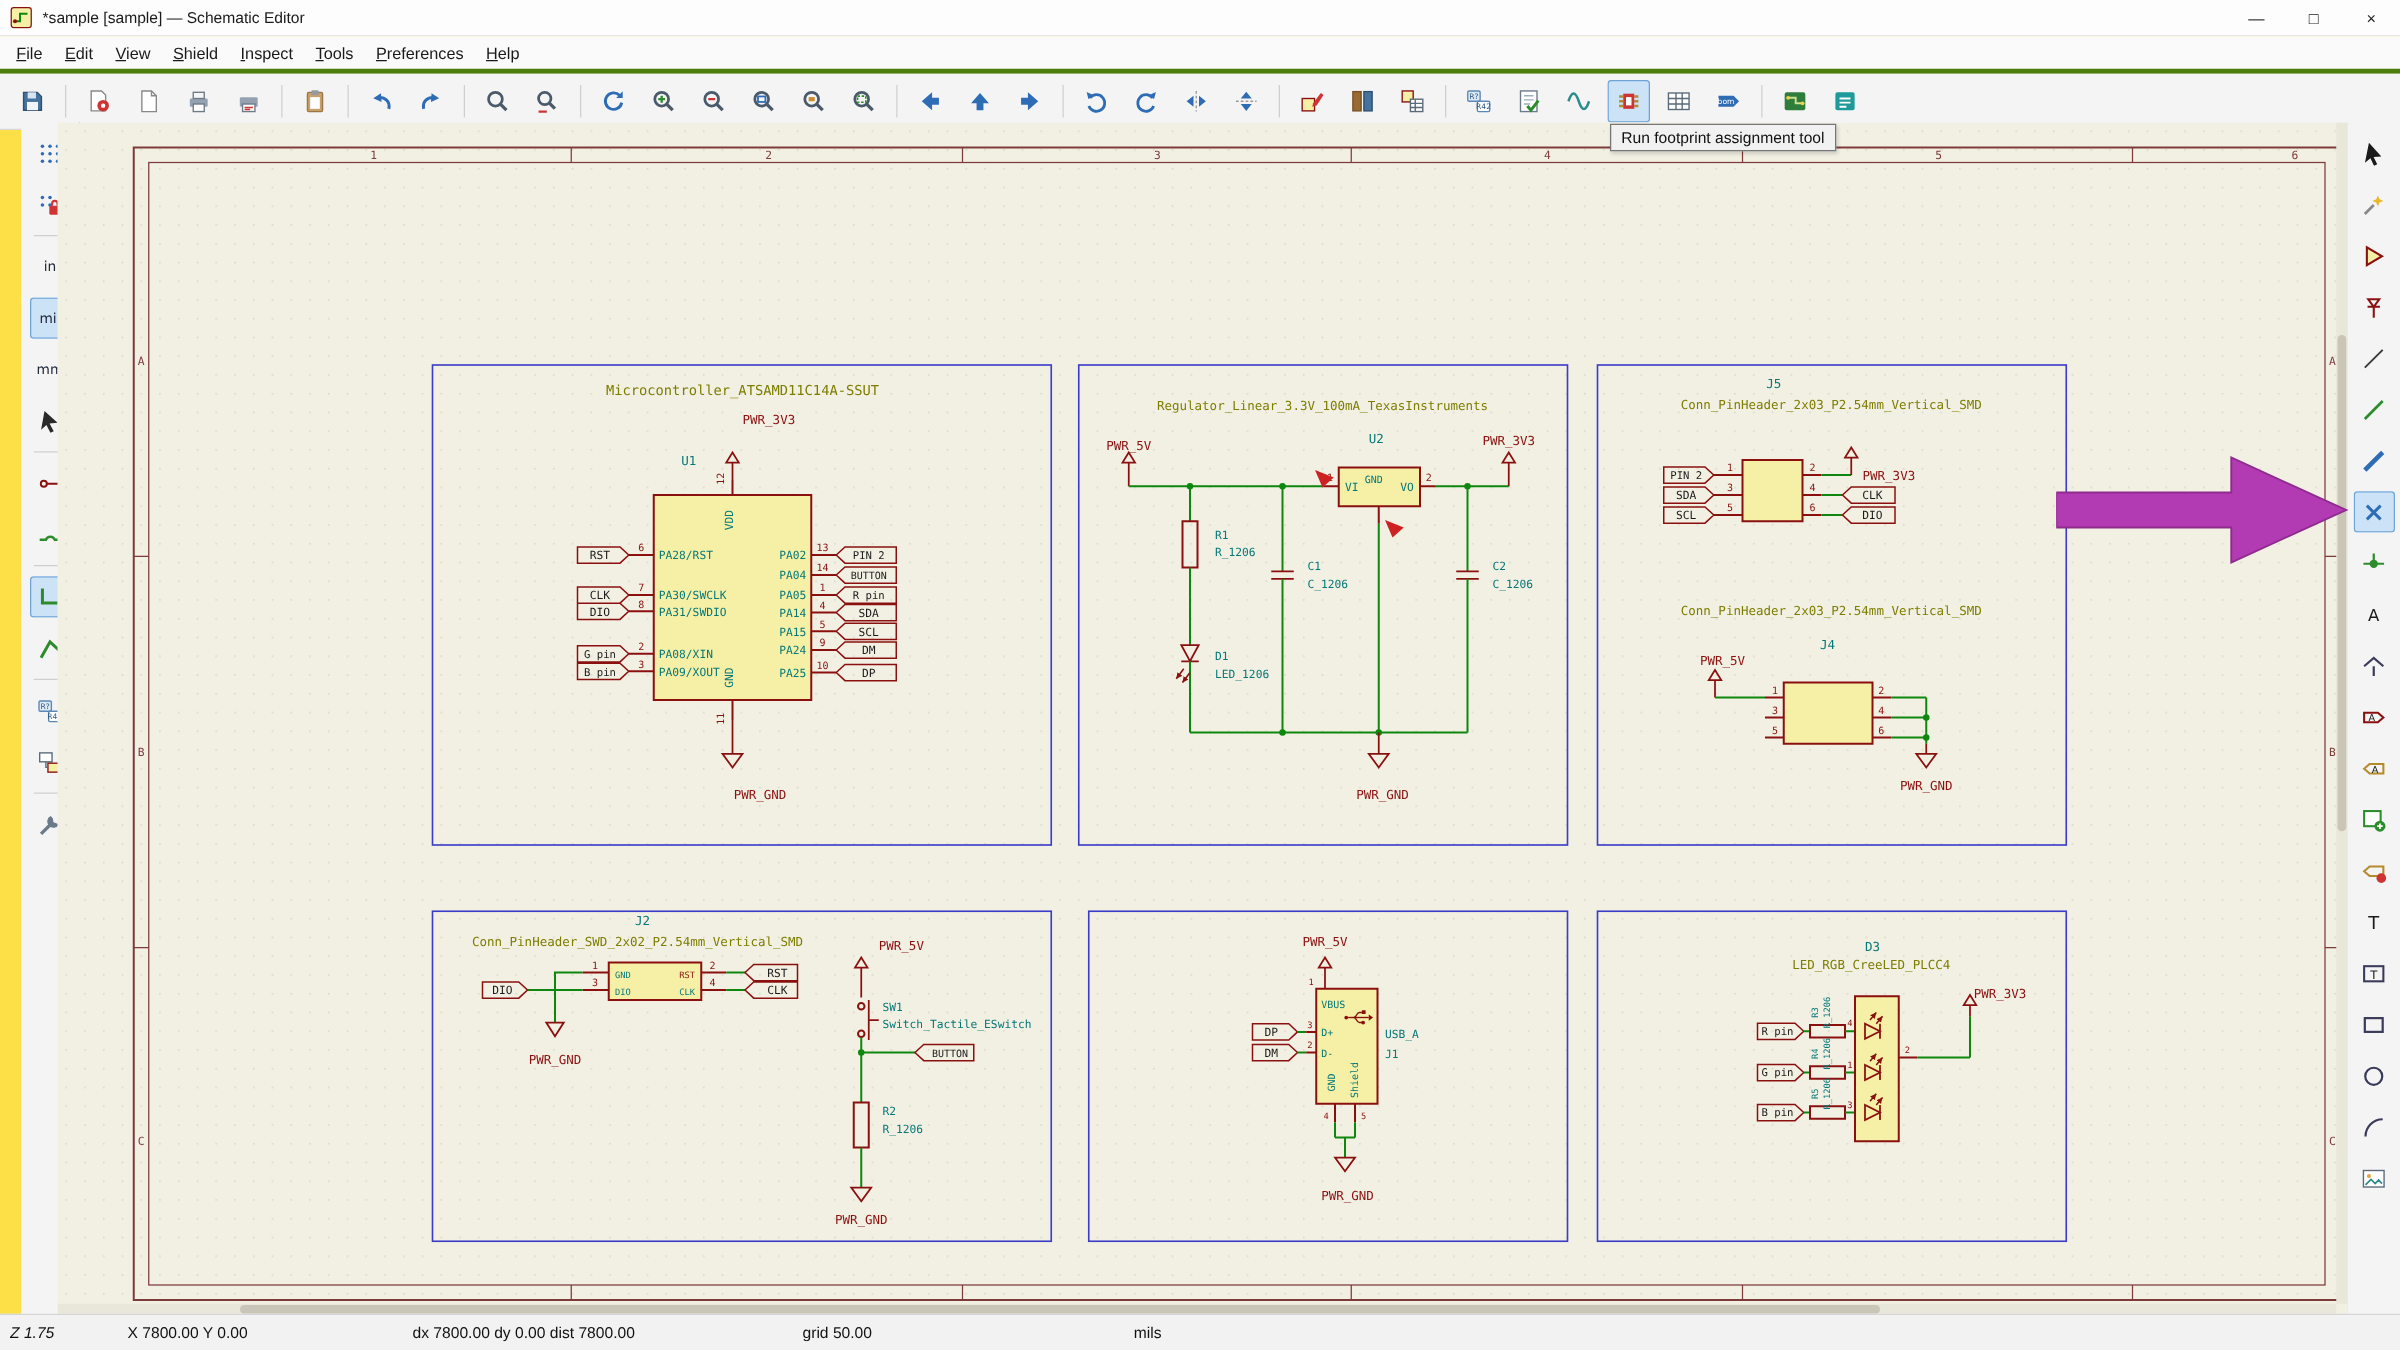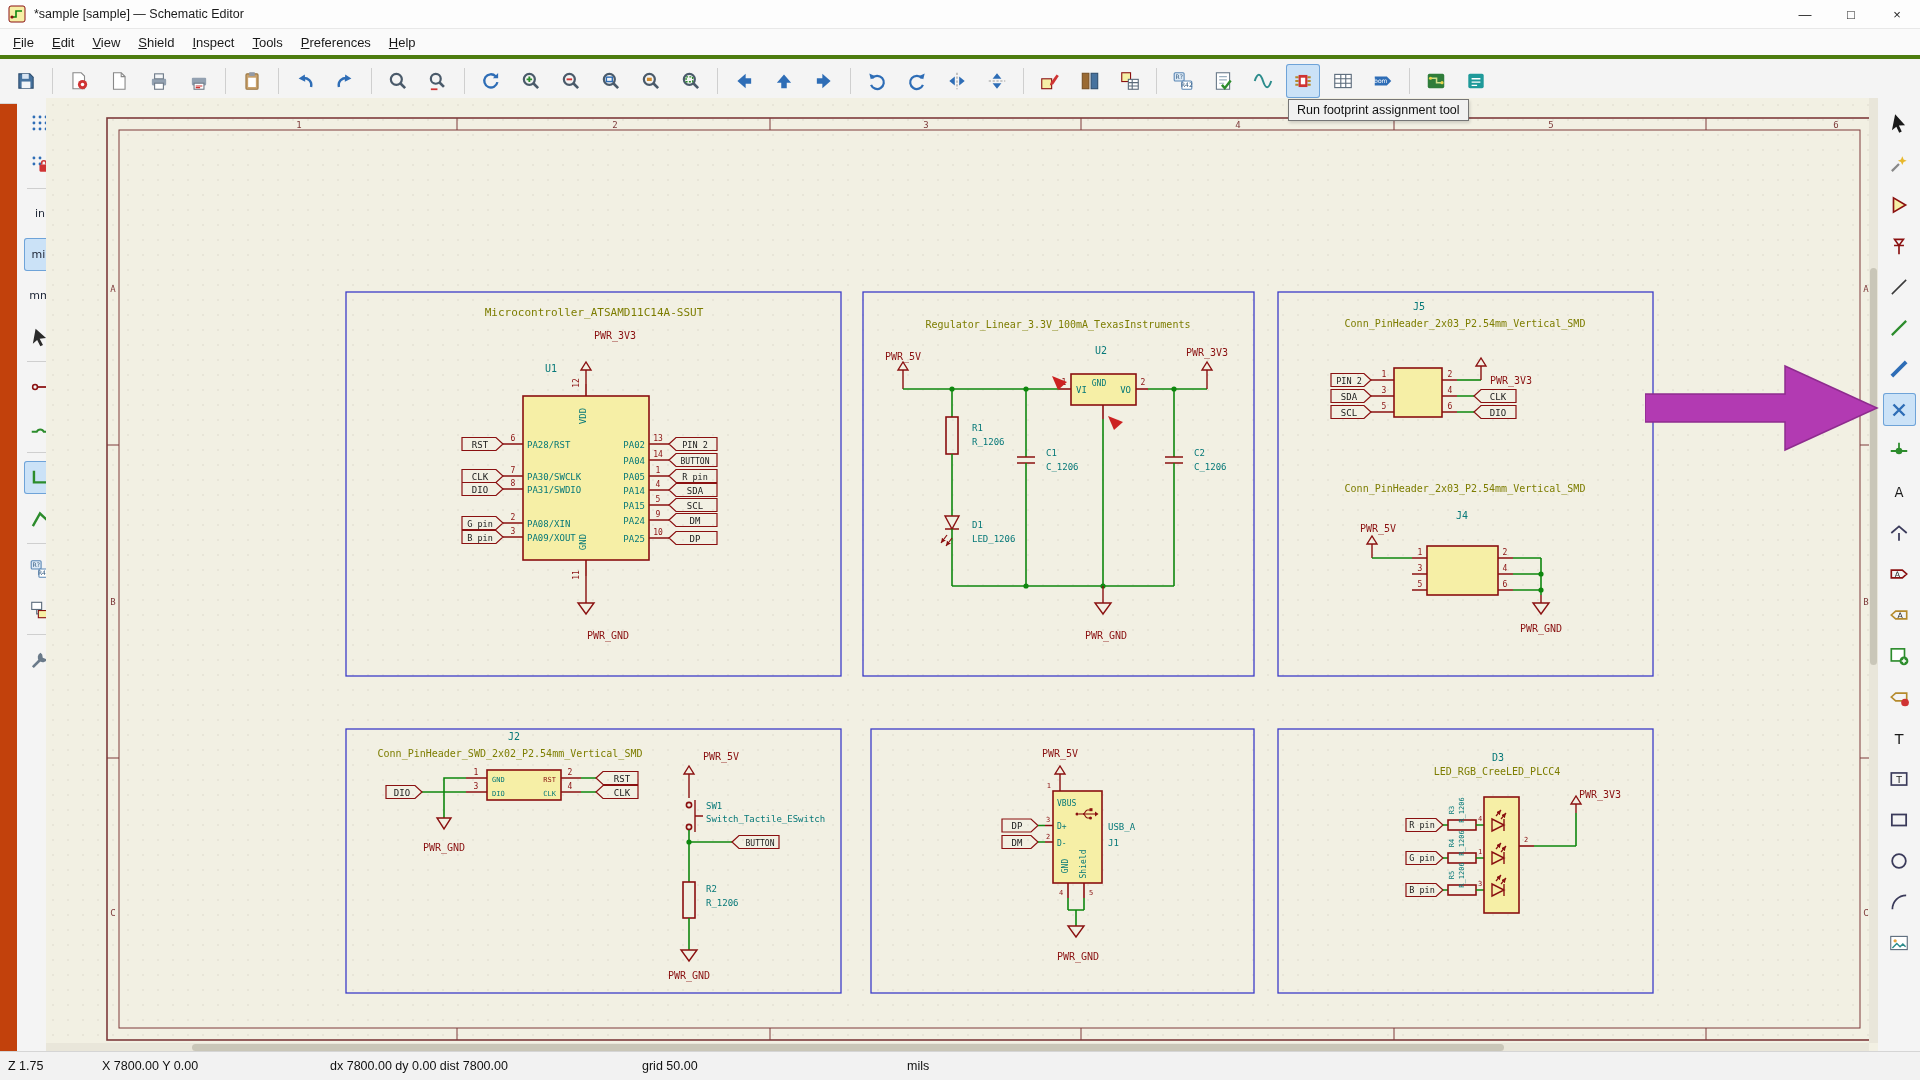--- a/index.html
+++ b/index.html
@@ -1,17 +1,17 @@
 <!DOCTYPE html>
 <html><head>
 <meta charset="utf-8">
 <style>
   html,body{margin:0;padding:0;width:1920px;height:1080px;overflow:hidden;
     font-family:"Liberation Sans","DejaVu Sans",sans-serif;background:#fff;}
-  .window{position:relative;width:1920px;height:1080px;background:#c2410c;}
+  .window{position:relative;width:1920px;height:1080px;background:#fde047;}
 
   
   .titlebar{height:28px;display:flex;align-items:center;background:#fdfdfd;border-bottom:1px solid #e8e8e8;}
   .titlebar .appicon{width:18px;height:18px;margin:0 8px 0 8px;}
   .titlebar .title{font-size:12.5px;color:#1a1a1a;}
   .titlebar .spacer{flex:1;}
   .wctl{width:46px;height:28px;display:flex;align-items:center;justify-content:center;font-size:13px;color:#222;}
 
   
   .menubar{height:26px;display:flex;align-items:center;background:#fafafa;border-bottom:4px solid #4d7c0f;padding-left:4px;}
@@ -55,21 +55,21 @@
   .frame2{fill:none;stroke:#7e3b3b;stroke-width:1;}
   .ftxt{fill:#7e3b3b;}
   .j{fill:#0e870e;}
   .mark{fill:#cc2222;}
   .emis{stroke:#8a1010;stroke-width:1.2;}
 
   
   .statusbar{position:absolute;left:0;right:0;bottom:0;height:28px;background:#f2f2f2;border-top:1px solid #d5d5d5;
     display:flex;align-items:center;font-size:12.5px;color:#111;padding-left:8px;}
   .statusbar .seg{white-space:nowrap;overflow:hidden;padding-right:10px;flex:none;}
-  .sb-file{width:596px;} .sb-zoom{width:84px;} .sb-pos{width:218px;} .sb-delta{width:302px;}
+  .sb-file{width:596px;} .sb-zoom{width:84px;font-style:italic;} .sb-pos{width:218px;} .sb-delta{width:302px;}
   .sb-grid{width:255px;} .sb-units{width:64px;} .sb-action{flex:1;margin-top:48px;}
 
   
   .tooltip{position:absolute;left:1288px;top:99px;background:#f1f1f1;border:1px solid #767676;
     padding:3px 8px;font-size:12.5px;color:#111;z-index:40;white-space:nowrap;box-shadow:1px 2px 3px rgba(0,0,0,.15);}
   .annotation-arrow{position:absolute;left:1645px;top:360px;width:240px;height:96px;z-index:50;pointer-events:none;}
 </style>
 </head>
 <body>
 

